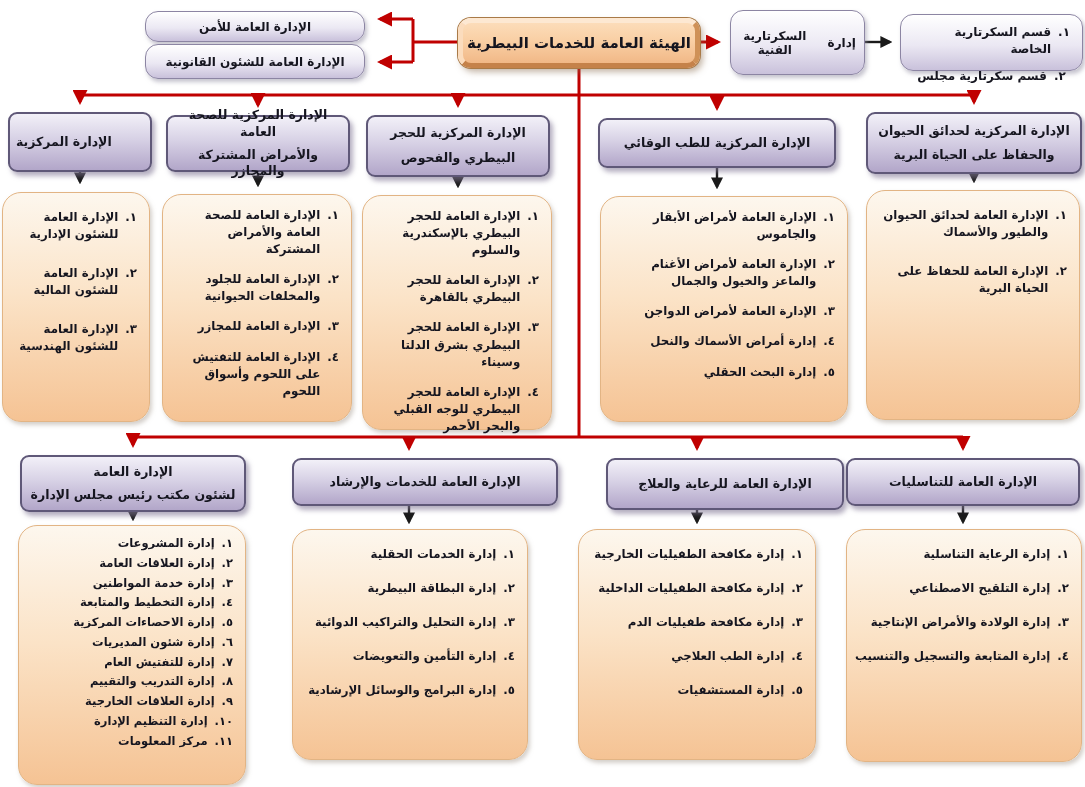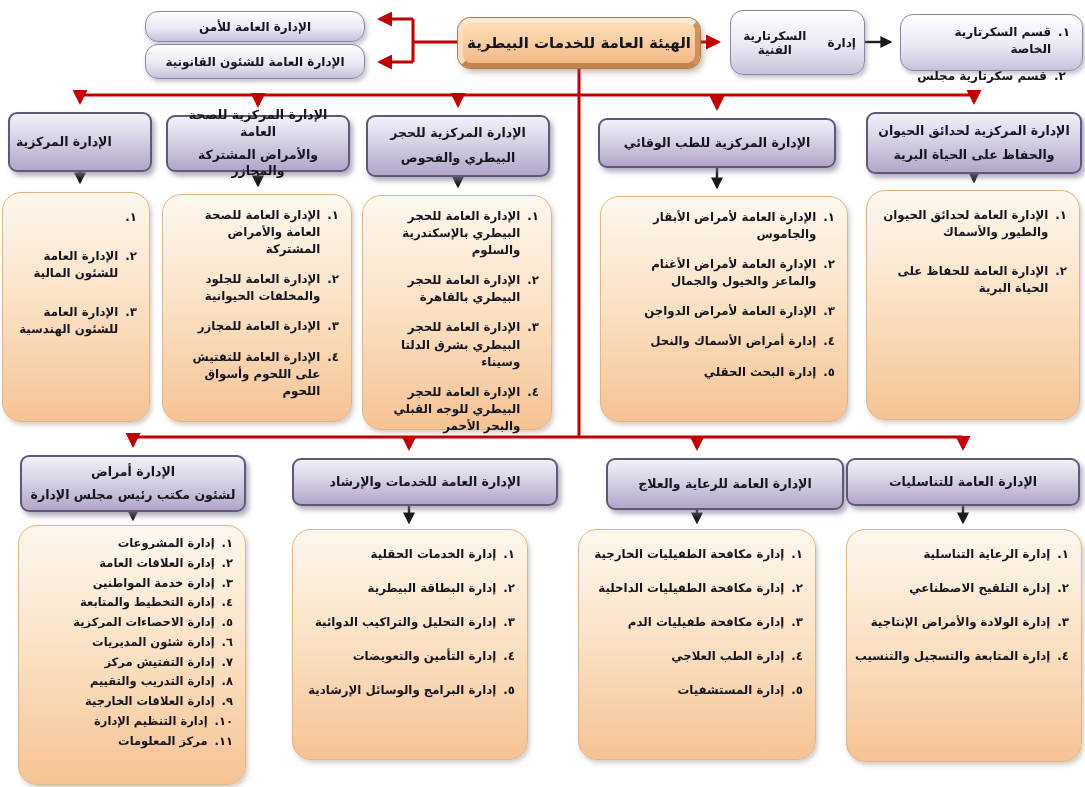--- a/index.html
+++ b/index.html
@@ -152,20 +152,21 @@
 
   </div>
   <div class="box hdr" style="left:866px;top:112px;width:216px;height:62px;gap:7px;">
     <span>الإدارة المركزية لحدائق الحيوان</span>
     <span>والحفاظ على الحياة البرية</span>
   </div>
 
   <div class="box plist list-xl" style="left:2px;top:192px;width:148px;height:230px;">
       <div class="li">
         <span class="num">١.</span>
+        <span class="txt">الإدارة العامة للشئون الإدارية</span>
       </div>
       <div class="li">
         <span class="num">٢.</span>
         <span class="txt">الإدارة العامة للشئون المالية</span>
       </div>
       <div class="li">
         <span class="num">٣.</span>
         <span class="txt">الإدارة العامة للشئون الهندسية</span>
       </div>
     </div>
@@ -232,21 +233,21 @@
         <span class="num">١.</span>
         <span class="txt">الإدارة العامة لحدائق الحيوان والطيور والأسماك</span>
       </div>
       <div class="li">
         <span class="num">٢.</span>
         <span class="txt">الإدارة العامة للحفاظ على الحياة البرية</span>
       </div>
     </div>
 
   <div class="box hdr" style="left:20px;top:455px;width:226px;height:57px;gap:6px;">
-    <span>الإدارة أمراض</span>
+    <span>الإدارة العامة</span>
     <span>لشئون مكتب رئيس مجلس الإدارة</span>
   </div>
   <div class="box hdr" style="left:292px;top:458px;width:266px;height:48px;">
     <span>الإدارة العامة للخدمات والإرشاد</span>
   </div>
   <div class="box hdr" style="left:578px;top:458px;width:238px;height:52px;margin-left:28px;">
     <span>الإدارة العامة للرعاية والعلاج</span>
   </div>
   <div class="box hdr" style="left:846px;top:458px;width:234px;height:48px;">
     <span>الإدارة العامة للتناسليات</span>
@@ -272,21 +273,21 @@
       <div class="li">
         <span class="num">٥.</span>
         <span class="txt">إدارة الاحصاءات المركزية</span>
       </div>
       <div class="li">
         <span class="num">٦.</span>
         <span class="txt">إدارة شئون المديريات</span>
       </div>
       <div class="li">
         <span class="num">٧.</span>
-        <span class="txt">إدارة التفتيش مركز</span>
+        <span class="txt">إدارة للتفتيش العام</span>
       </div>
       <div class="li">
         <span class="num">٨.</span>
         <span class="txt">إدارة التدريب والتقييم</span>
       </div>
       <div class="li">
         <span class="num">٩.</span>
         <span class="txt">إدارة العلاقات الخارجية</span>
       </div>
       <div class="li">

